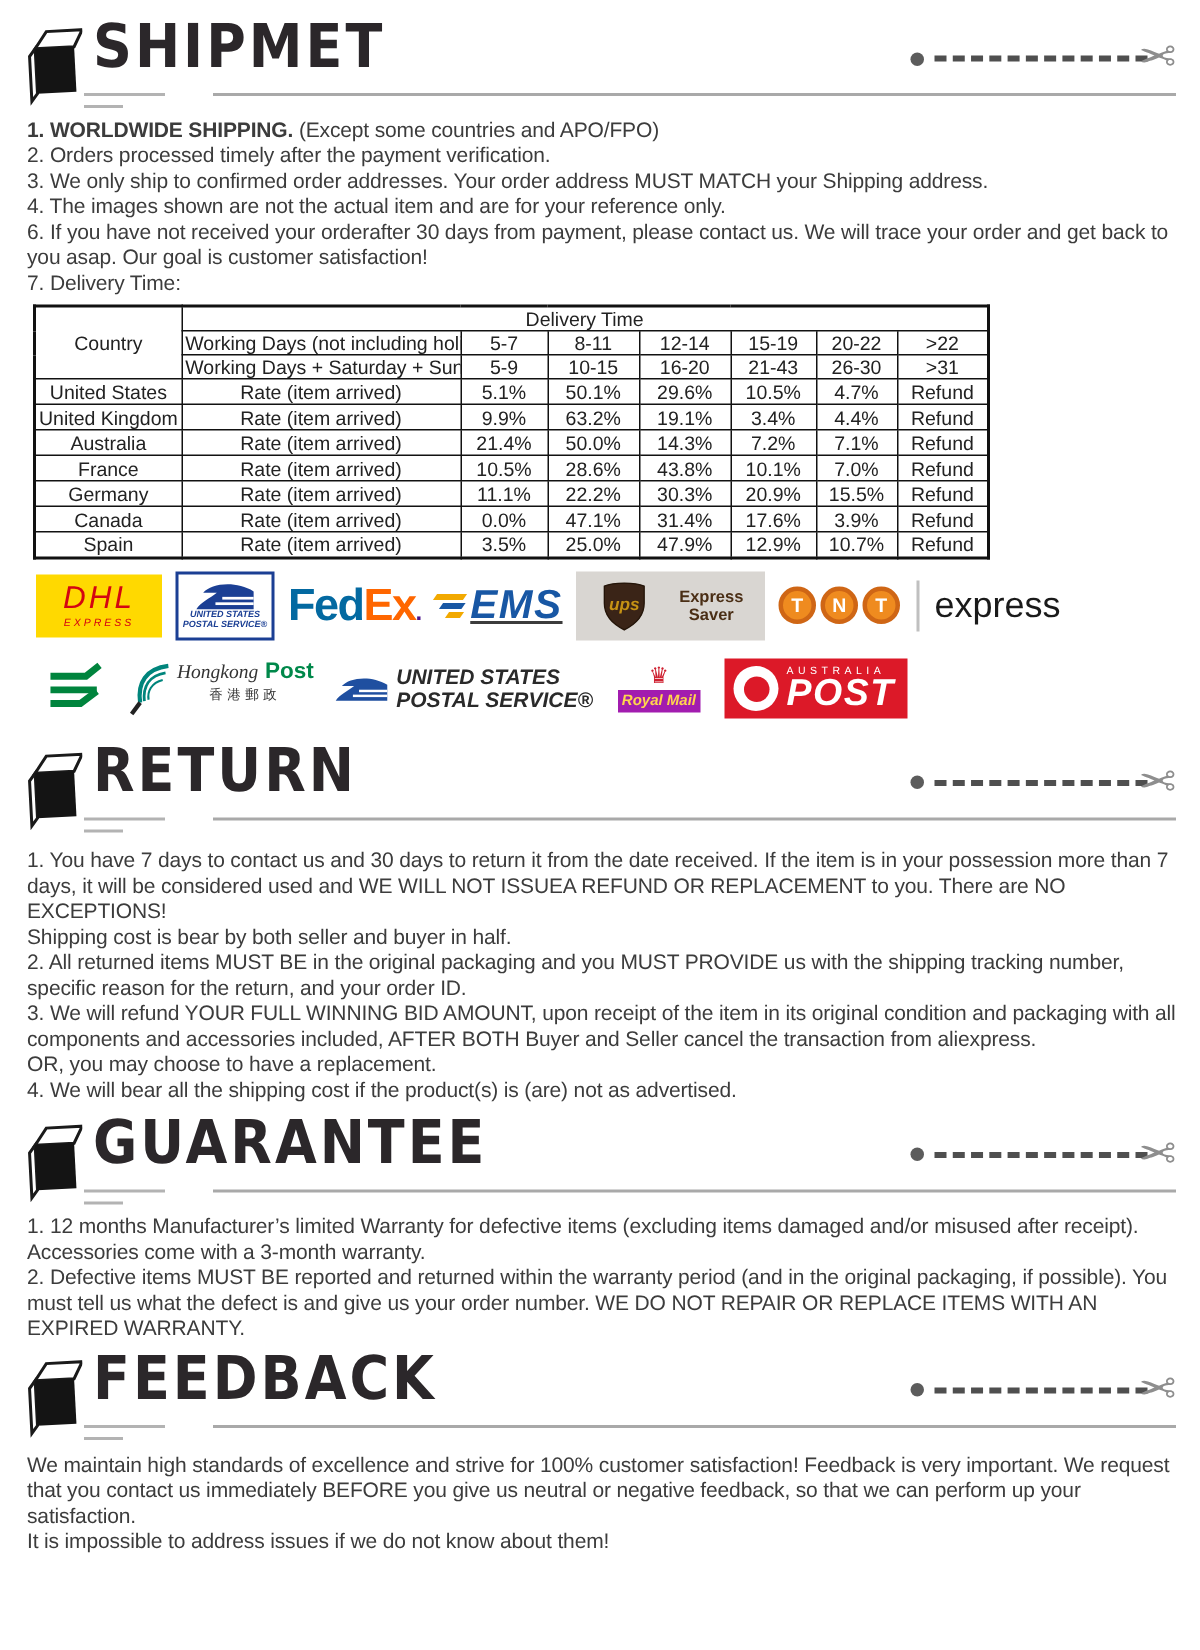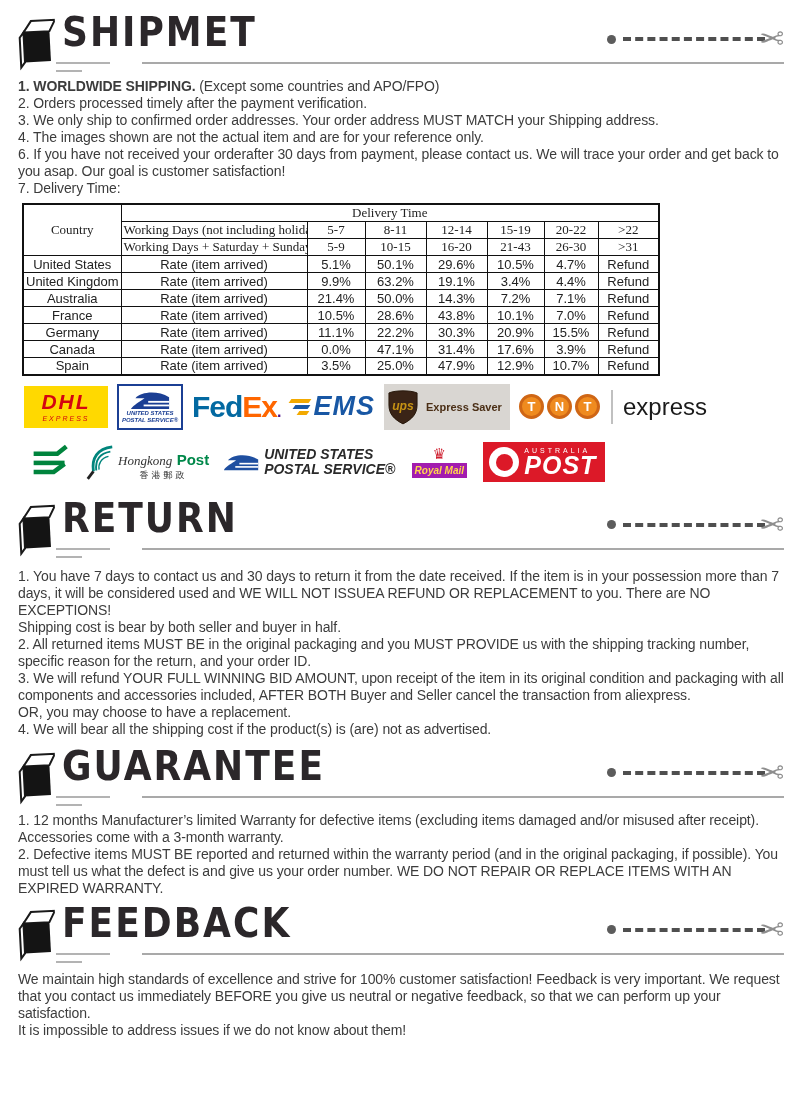--- a/index.html
+++ b/index.html
@@ -39,58 +39,58 @@
   table.delivery {
     border-collapse:collapse; margin:6px 0 0 22px;
     width:636px; table-layout:fixed;
     font-size:13px; color:#222;
     border:2px solid #111;
   }
   table.delivery td {
     border:1px solid #111; text-align:center;
     padding:0 2px; height:17px; overflow:hidden; white-space:nowrap;
   }
-  table.delivery tr.hdr td { height:15px;font-family:Liberation Serif, serif; }
+  table.delivery tr.hdr td { height:15px; }
 
   
   .logo-row { display:flex; align-items:center; }
   .logo-row1 { margin:8px 0 0 24px; height:46px; gap:9px; }
   .logo-row2 { margin:8px 0 0 30px; height:48px; gap:14px; }
 
   .dhl { width:84px; height:42px; background:#FFD900; display:flex; flex-direction:column; justify-content:center; align-items:center; }
-  .dhl-word { color:#D40511; font-weight:bold; font-style:italic; font-size:21px; line-height:1; letter-spacing:2px; }
+  .dhl-word { color:#D40511; font-weight:normal; font-style:italic; font-size:21px; line-height:1; letter-spacing:2px; }
   .dhl-sub { color:#D40511; font-style:italic; font-size:7px; letter-spacing:2px; margin-top:3px; }
 
   .usps-box { width:66px; height:46px; border:2px solid #1b3f94; background:#fff; display:flex; flex-direction:column; align-items:center; justify-content:center; }
   .usps-box .usps-txt { font-size:6px; font-weight:bold; font-style:italic; color:#1b3f94; line-height:1.15; text-align:left; }
 
   .fedex { display:flex; align-items:baseline; font-weight:bold; font-size:30px; letter-spacing:-1px; line-height:1; }
   .fedex .fed { color:#0369a1; } .fedex .ex { color:#FF6600; } .fedex .fdot { color:#4D148C; font-size:16px; }
 
-  .ems { display:flex; align-items:center; gap:4px; }
+  .ems { display:flex; align-items:center; gap:4px;text-decoration:underline; }
   .ems-stripes i { display:block; height:4px; margin:2px 0; transform:skewX(-35deg); }
   .ems-stripes i:nth-child(1){ width:20px; background:#f2a900; }
   .ems-stripes i:nth-child(2){ width:15px; background:#1857a4; margin-left:4px; }
   .ems-stripes i:nth-child(3){ width:10px; background:#f2a900; margin-left:8px; }
   .ems-word { font-size:27px; font-style:italic; font-weight:900; color:#1857a4; letter-spacing:1px; line-height:1; }
 
-  .ups-wrap { background:#d9d6d2; width:126px; height:46px; display:flex; align-items:center; gap:8px; padding-left:4px; }
+  .ups-wrap { background:#d9d6d2; width:126px; height:46px; display:flex; align-items:center; gap:8px; padding-left:18px; }
   .ups-sub { color:#4a2e15; font-weight:bold; font-size:11px;text-align:center; }
 
   .tnt { display:flex; align-items:center; }
   .tnt-c { width:25px; height:25px; border-radius:50%; background:#ef8b1f; border:3px solid #cf6615;
            color:#fff; font-weight:900; font-size:13px; display:inline-flex; align-items:center; justify-content:center; margin-right:3px; }
   .tnt-bar { width:2px; height:34px; background:#c0c0c0; margin:0 10px 0 8px; }
   .tnt-express { font-size:24px; color:#1a1a1a; line-height:1; }
 
   .cnpost { display:flex; align-items:center; gap:6px; }
   .cnpost-cn { color:#00843d; font-size:19px; font-weight:bold; letter-spacing:4px; line-height:1.1; }
   .cnpost-en { color:#4a4a4a; font-size:13px; letter-spacing:2px; }
 
-  .hkpost { display:flex; align-items:flex-end; gap:2px; }
+  .hkpost { display:flex; align-items:flex-start; gap:2px; }
   .hk-name { font-style:italic; font-family:"Liberation Serif", serif; font-size:13px; color:#333; }
   .hk-post { color:#00884a; font-weight:bold; font-size:15px; }
   .hk-cn { font-size:9px; color:#333; letter-spacing:3px; text-align:center; }
 
   .usps2 { display:flex; align-items:center; gap:5px; }
   .usps2-text { font-style:italic; font-weight:bold; font-size:14px; color:#2a2a2a; line-height:1.05; }
 
   .royal { display:flex; flex-direction:column; align-items:center; width:60px; }
   .royal-crown { color:#cf2030; font-size:15px; line-height:1; }
   .royal-band { background:#a21caf; color:#ffd54d; font-weight:bold; font-style:italic; font-size:10px; padding:2px 3px; margin-top:2px; white-space:nowrap; }

